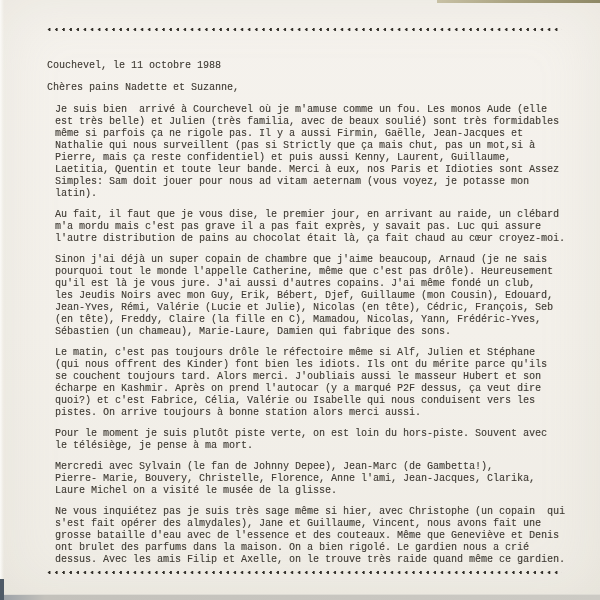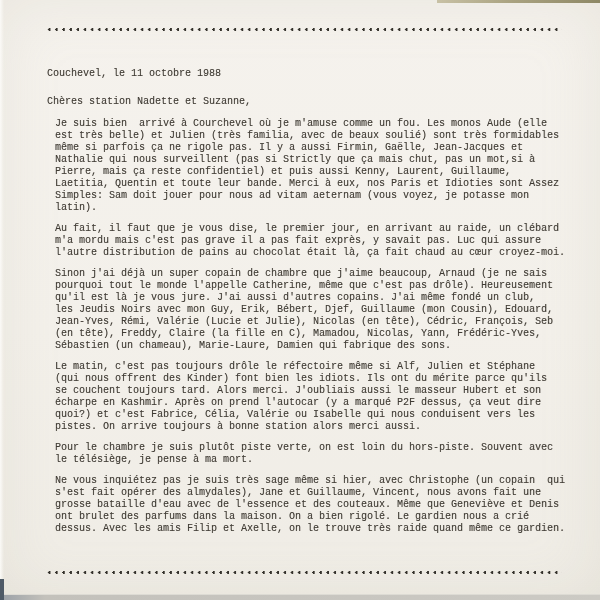--- a/index.html
+++ b/index.html
@@ -63,40 +63,40 @@
     top: 52px;
     left: 47px;
     width: 520px;
     color: #403c35;
     font-size: 10px;
     line-height: 12px;
     text-shadow: 0.3px 0 0 rgba(64, 58, 48, 0.35);
   }
   .line-block {
     white-space: pre;
-    margin: 16px 0 10px 0;
+    margin: 8px 0 10px 0;
   }
   .para {
     white-space: pre;
     margin: 0 0 9px 8px;
   }
 </style>
 </head>
 <body>
 
 <div class="paper">
 
   <div class="edge-top-right"></div>
   <div class="edge-left"></div>
 
   <div class="dots dots-top"></div>
 
   <div class="letter">
     <div class="line-block">Couchevel, le 11 octobre 1988</div>
-    <div class="line-block">Chères station Nadette et Suzanne,</div>
+    <div class="line-block">Chères pains Nadette et Suzanne,</div>
     <div class="para">Je suis bien  arrivé à Courchevel où je m'amuse comme un fou. Les monos Aude (elle
 est très belle) et Julien (très familia, avec de beaux soulié) sont très formidables
 même si parfois ça ne rigole pas. Il y a aussi Firmin, Gaëlle, Jean-Jacques et
 Nathalie qui nous surveillent (pas si Strictly que ça mais chut, pas un mot,si à
 Pierre, mais ça reste confidentiel) et puis aussi Kenny, Laurent, Guillaume,
 Laetitia, Quentin et toute leur bande. Merci à eux, nos Paris et Idioties sont Assez
 Simples: Sam doit jouer pour nous ad vitam aeternam (vous voyez, je potasse mon
 latin).</div>
     <div class="para">Au fait, il faut que je vous dise, le premier jour, en arrivant au raide, un clébard
 m'a mordu mais c'est pas grave il a pas fait exprès, y savait pas. Luc qui assure
@@ -107,22 +107,25 @@
 les Jeudis Noirs avec mon Guy, Erik, Bébert, Djef, Guillaume (mon Cousin), Edouard,
 Jean-Yves, Rémi, Valérie (Lucie et Julie), Nicolas (en tête), Cédric, François, Seb
 (en tête), Freddy, Claire (la fille en C), Mamadou, Nicolas, Yann, Frédéric-Yves,
 Sébastien (un chameau), Marie-Laure, Damien qui fabrique des sons.</div>
     <div class="para">Le matin, c'est pas toujours drôle le réfectoire même si Alf, Julien et Stéphane
 (qui nous offrent des Kinder) font bien les idiots. Ils ont du mérite parce qu'ils
 se couchent toujours tard. Alors merci. J'oubliais aussi le masseur Hubert et son
 écharpe en Kashmir. Après on prend l'autocar (y a marqué P2F dessus, ça veut dire
 quoi?) et c'est Fabrice, Célia, Valérie ou Isabelle qui nous conduisent vers les
 pistes. On arrive toujours à bonne station alors merci aussi.</div>
-    <div class="para">Pour le chambre je suis plutôt piste verte, on est loin du hors-piste. Souvent avec
+    <div class="para">Pour le moment je suis plutôt piste verte, on est loin du hors-piste. Souvent avec
 le télésiège, je pense à ma mort.</div>
+    <div class="para">Mercredi avec Sylvain (le fan de Johnny Depee), Jean-Marc (de Gambetta!),
+Pierre- Marie, Bouvery, Christelle, Florence, Anne l'ami, Jean-Jacques, Clarika,
+Laure Michel on a visité le musée de la glisse.</div>
     <div class="para">Ne vous inquiétez pas je suis très sage même si hier, avec Christophe (un copain  qui
 s'est fait opérer des almydales), Jane et Guillaume, Vincent, nous avons fait une
 grosse bataille d'eau avec de l'essence et des couteaux. Même que Geneviève et Denis
 ont brulet des parfums dans la maison. On a bien rigolé. Le gardien nous a crié
 dessus. Avec les amis Filip et Axelle, on le trouve très raide quand même ce gardien.</div>
   </div>
 
   <div class="dots dots-bottom"></div>
 
   <div class="edge-bottom"></div>

